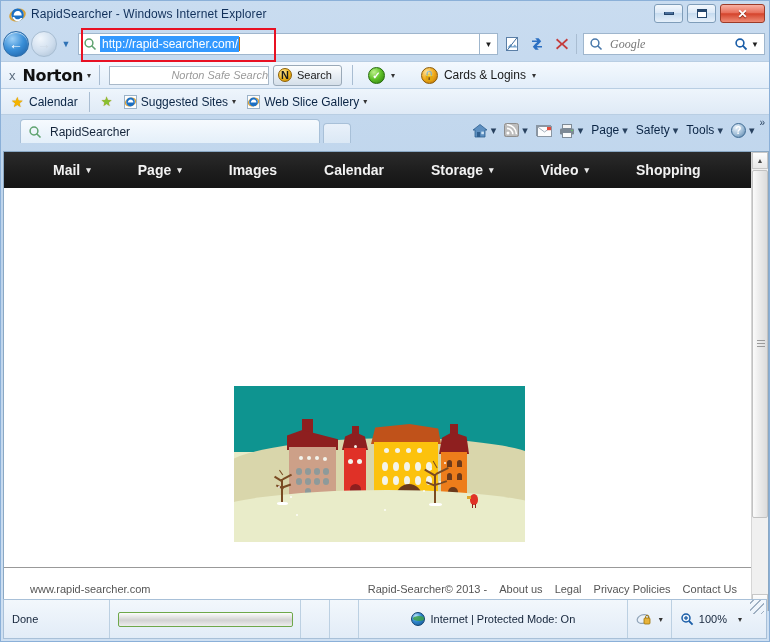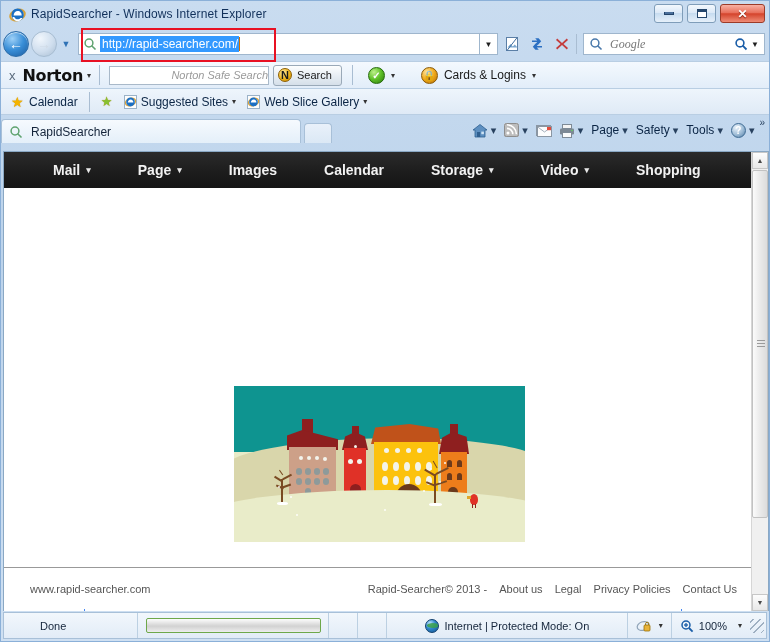--- a/index.html
+++ b/index.html
@@ -220,21 +220,21 @@
     text-shadow: 0 0 1px #b37a00;
   }
   .ie-small {
     width: 13px; height: 14px; position: relative; flex: none;
   }
 
   
   #tabrow {
     height: 28px;
     display: flex; align-items: flex-end;
-    padding-left: 0;
+    padding-left: 19px;
     gap: 0;
     position: relative;
   }
   #tab1 {
     width: 300px; height: 24px;
     background: linear-gradient(to bottom, #f6fafe 0%, #e4eff9 100%);
     border: 1px solid #a8c0d8;
     border-bottom: none;
     border-radius: 4px 4px 0 0;
     display: flex; align-items: center;
@@ -419,25 +419,25 @@
   #pthumb .grip {
     position: absolute; left: 4px; top: 50%; margin-top: -4px;
     width: 8px; height: 8px;
     background: repeating-linear-gradient(to bottom, #9b9b9b 0 1px, transparent 1px 3px);
   }
 
   
   #statusbar {
     position: absolute;
     left: 2px; right: 2px; bottom: 2px;
-    height: 27px;
+    height: 40px;
     background: linear-gradient(to bottom, #f2f7fc 0%, #e2ecf7 100%);
     border: 1px solid #a8c0d8;
-    display: flex; align-items: center;
-    font-size: 11px; color: #14243a; padding-left: 28px;
+    display: flex; align-items: flex-start;
+    font-size: 11px; color: #14243a;
   }
   .sb-cell { height: 100%; display: flex; align-items: center; padding: 0 8px; }
   .sb-div { width: 1px; height: 100%; background: #bcd0e2; }
   #sb-progress {
     width: 190px; height: 100%;
     display: flex; align-items: center; justify-content: center;
   }
   #sb-progress .bar {
     width: 175px; height: 15px;
     background: linear-gradient(to bottom, #fdfdfd, #d2d2d2 55%, #ededed);

